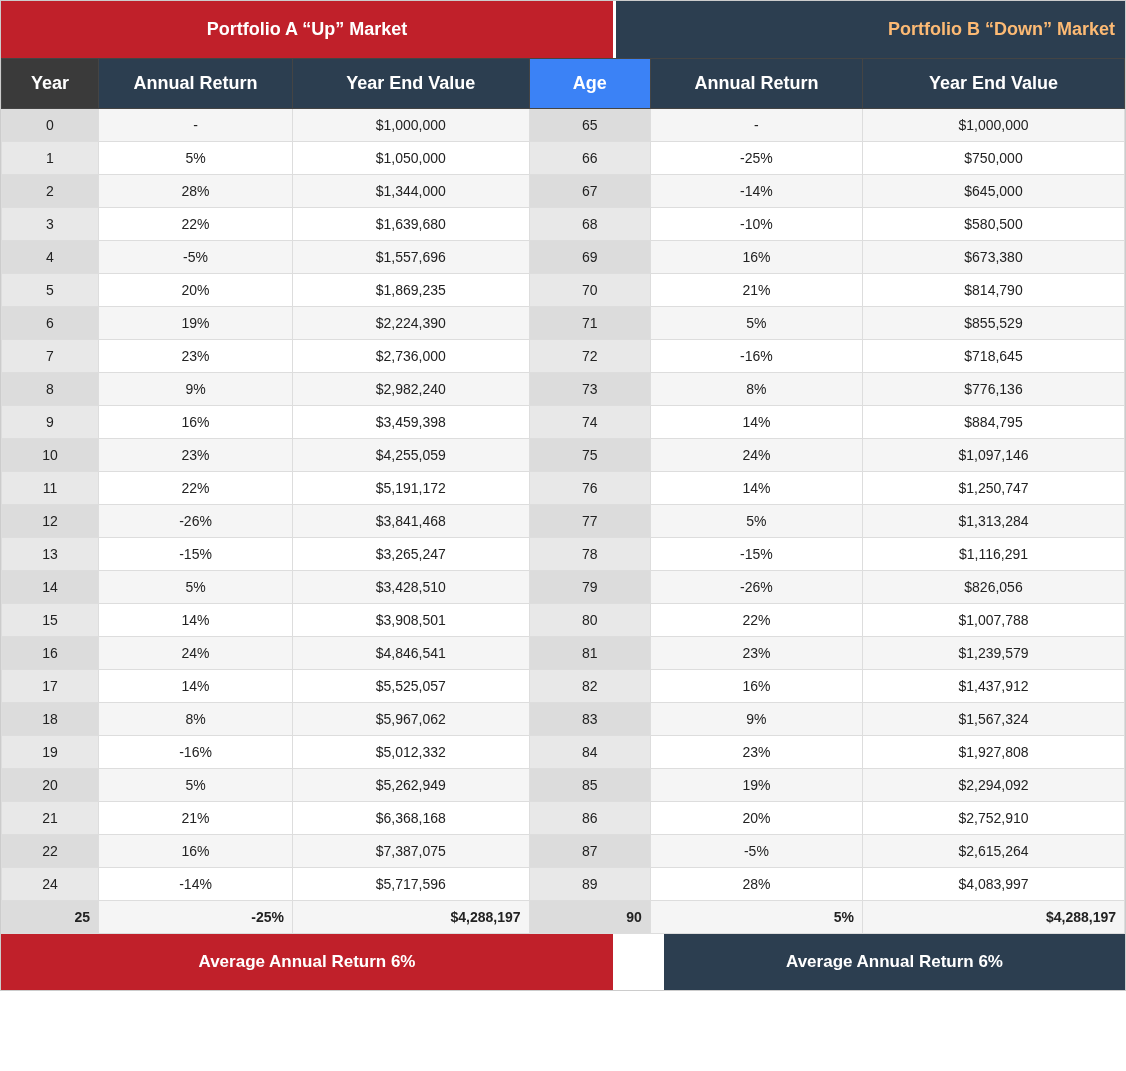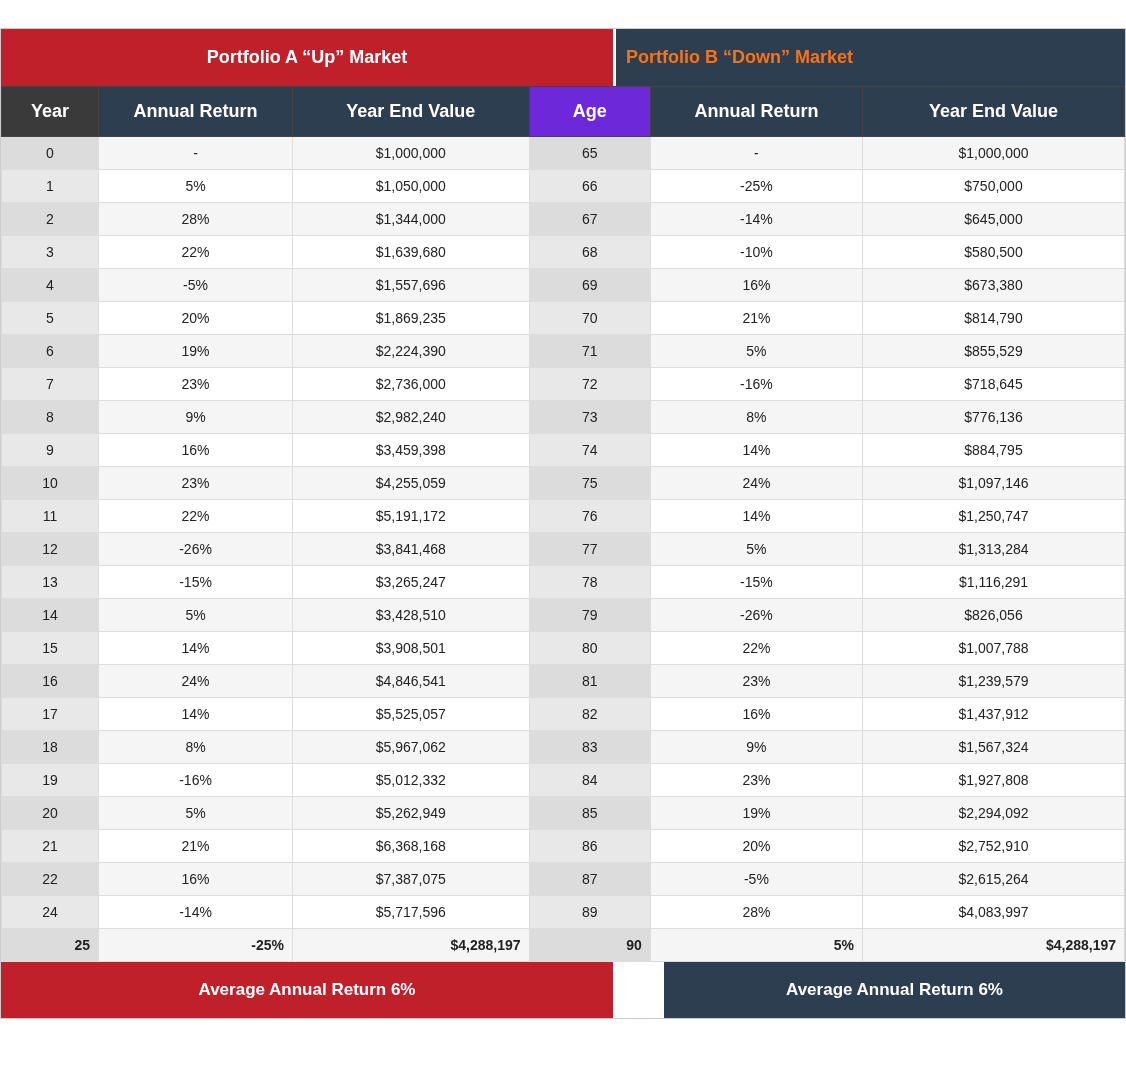--- a/index.html
+++ b/index.html
@@ -5,62 +5,61 @@
     * { margin: 0; padding: 0; box-sizing: border-box; }
     body {
       font-family: Arial, sans-serif;
       background: #fff;
       width: 1126px;
       min-height: 1071px;
     }
     .table-wrapper {
       width: 1126px;
       border: 1px solid #ccc;
-      margin-top: 28px;
     }
     .portfolio-headers {
       display: flex;
       width: 100%;
     }
     .portfolio-header-a {
       background: #c0202a;
       color: #fff;
       font-weight: bold;
       font-size: 18px;
       text-align: center;
       padding: 18px 10px;
       flex: 0 0 615px;
       border-right: 3px solid #fff;
     }
     .portfolio-header-b {
       background: #2c3e50;
-      color: #f97316;
+      color: #fdba74;
       font-weight: bold;
       font-size: 18px;
-      text-align: left;
+      text-align: right;
       padding: 18px 10px;
       flex: 1;
     }
     table {
       width: 100%;
       border-collapse: collapse;
     }
     thead tr th {
       background: #2c3e50;
       color: #fff;
       font-size: 18px;
       font-weight: bold;
       text-align: center;
       padding: 14px 8px;
       border: 1px solid #444;
     }
     thead tr th.col-year { width: 80px; background: #3a3a3a; }
     thead tr th.col-ann-a { width: 160px; }
     thead tr th.col-yev-a { width: 195px; }
-    thead tr th.col-age { width: 100px; background: #6d28d9; }
+    thead tr th.col-age { width: 100px; background: #3b82f6; }
     thead tr th.col-ann-b { width: 175px; }
     thead tr th.col-yev-b { width: 216px; }
 
     tbody tr td {
       text-align: center;
       padding: 8px 8px;
       font-size: 14px;
       border: 1px solid #ddd;
       color: #222;
     }

